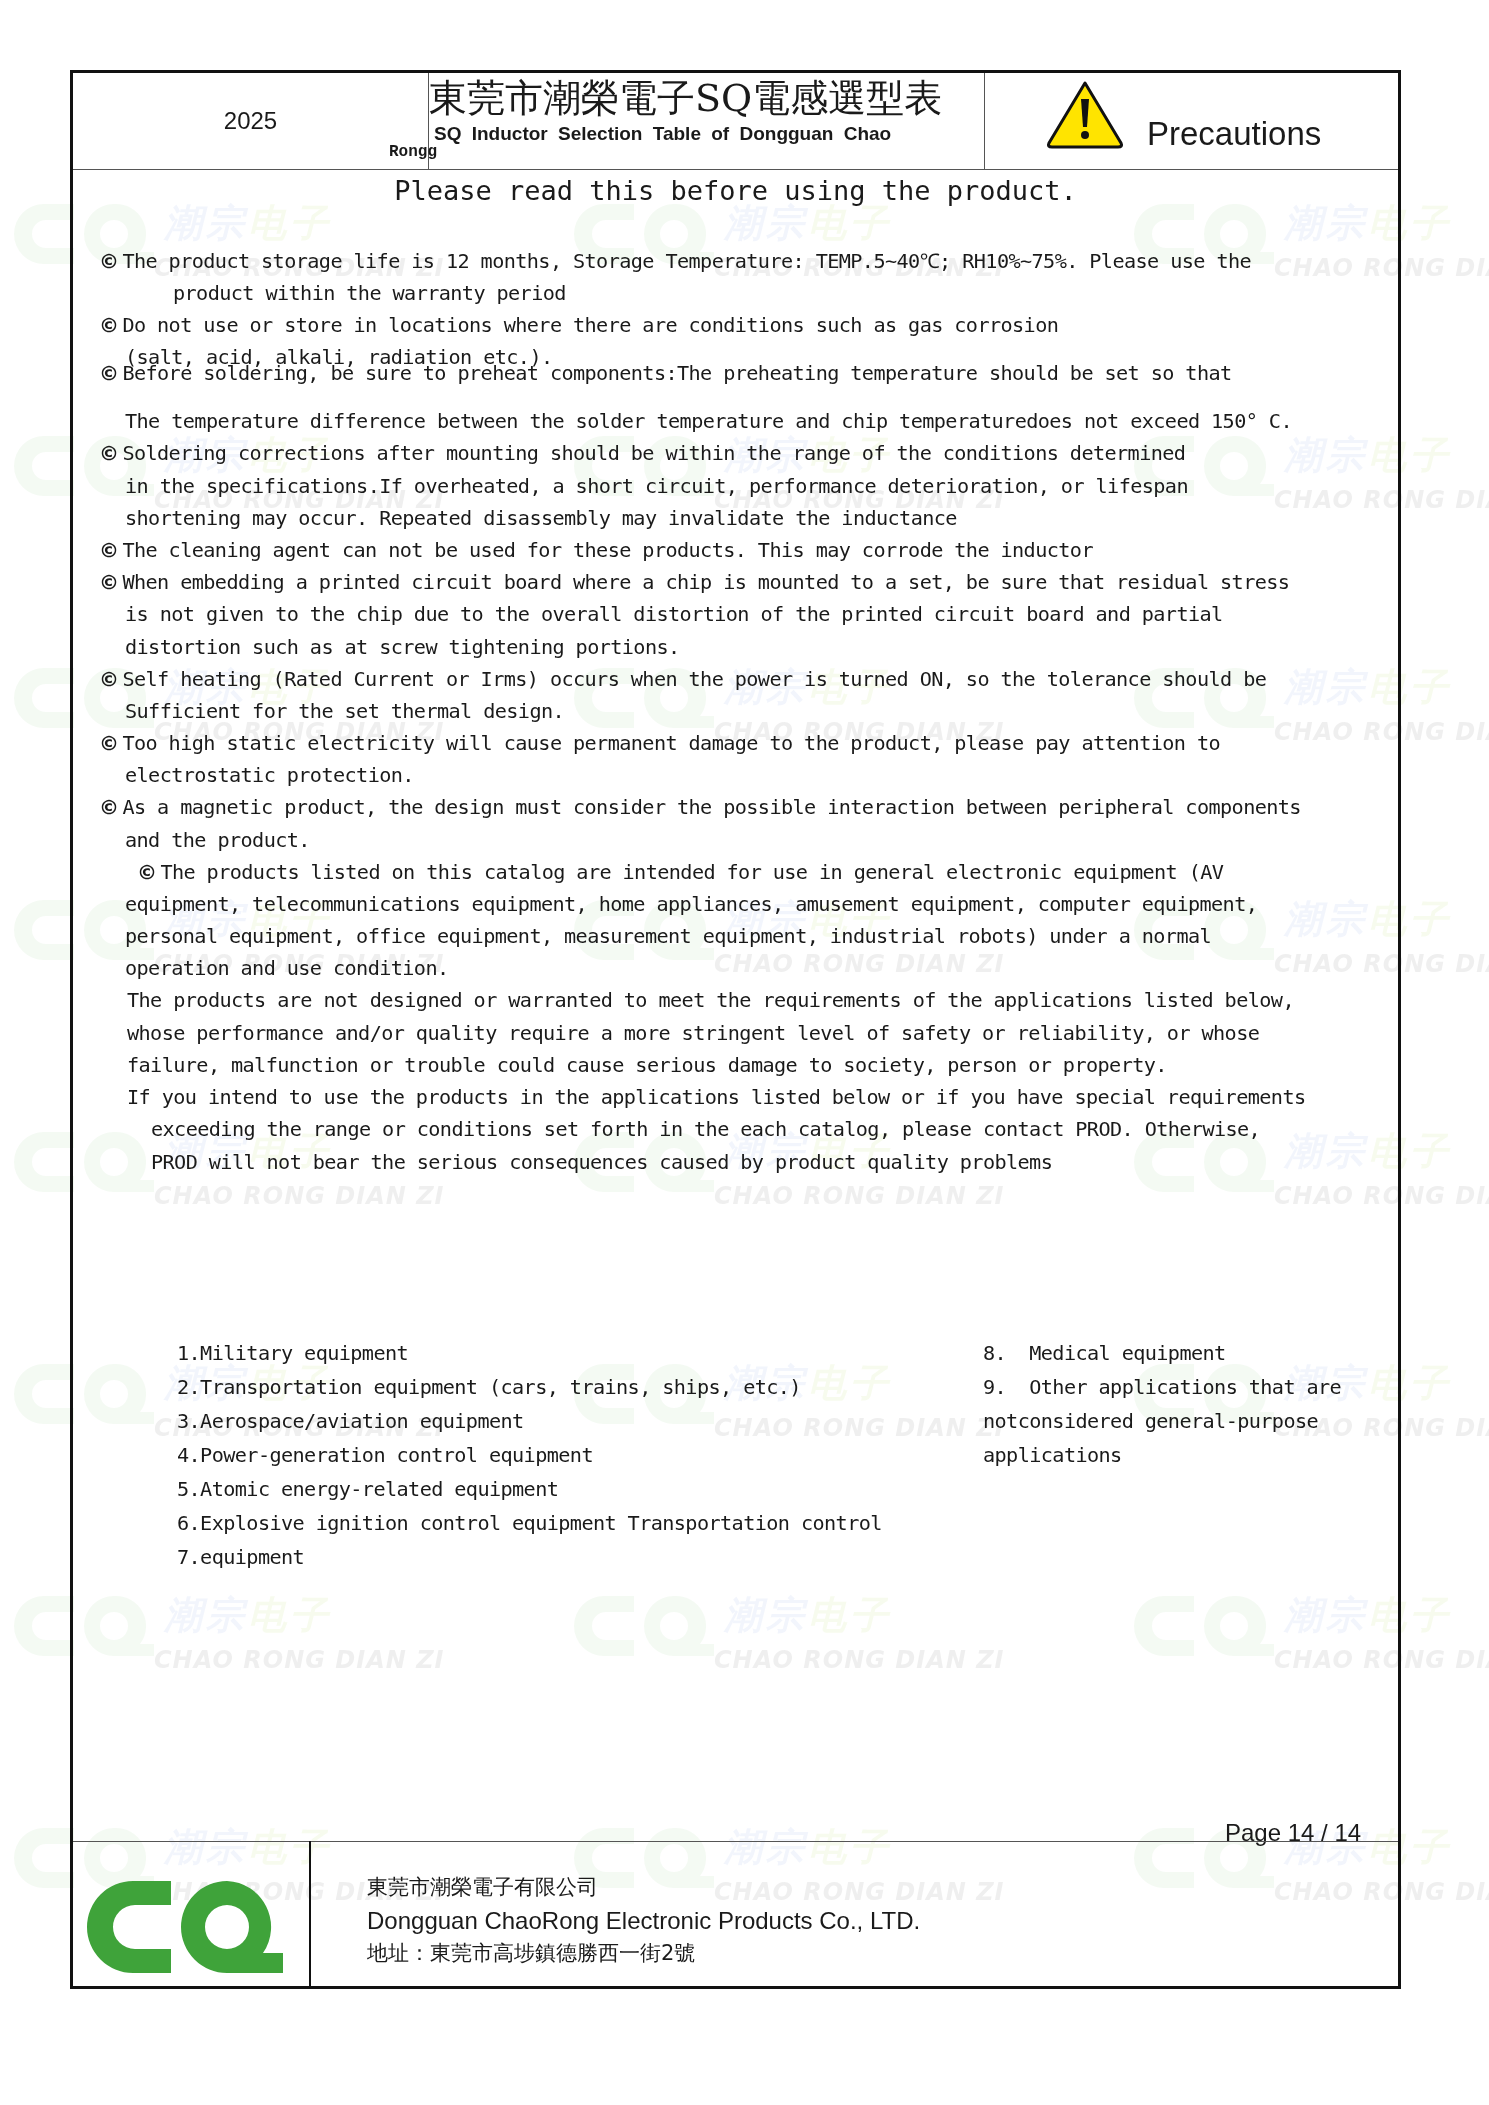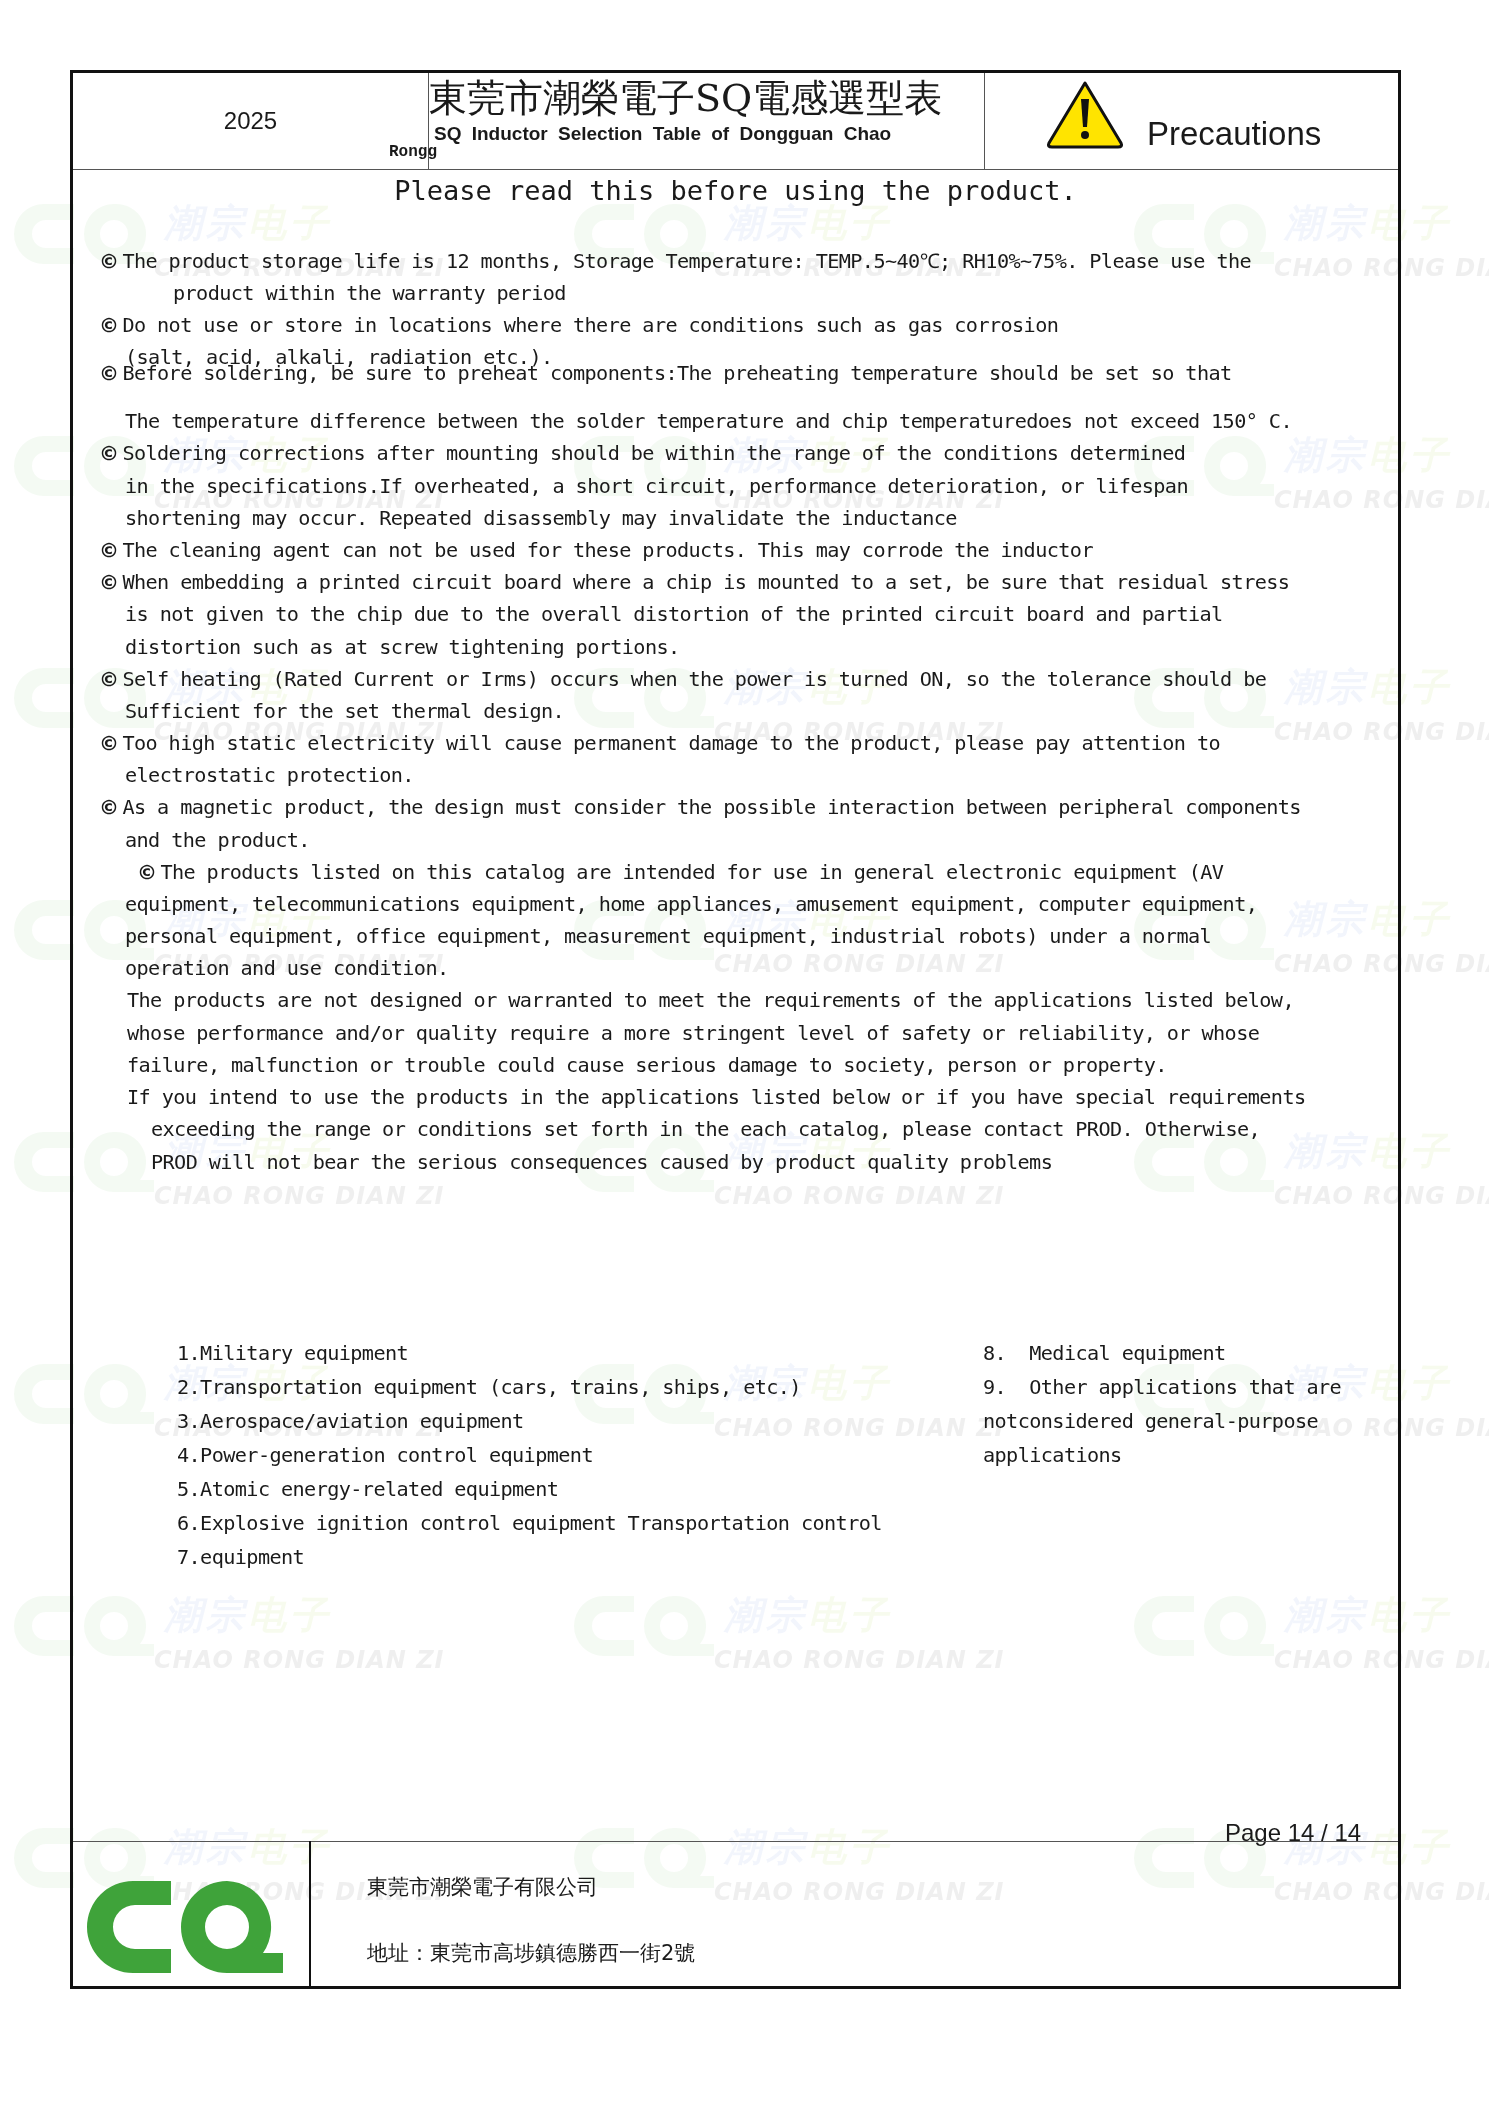--- a/index.html
+++ b/index.html
@@ -331,14 +331,15 @@
   <div class="page-num">Page 14 / 14</div>
   <div class="footer-line"></div>
   <div class="footer-divider"></div>
 
   <svg class="logo" viewBox="0 0 200 108">
     <path d="M84 6 H46 A46 46 0 0 0 46 98 H84 V74 H48 A22 22 0 0 1 48 30 H84 Z" fill="#3fa33a"></path>
     <path d="M140 6 A46 46 0 1 0 140 98 H196 V78 H176 A46 46 0 0 0 140 6 Z M140 30 A22 22 0 1 1 140 74 A22 22 0 1 1 140 30 Z" fill="#3fa33a"></path>
   </svg>
 
   <div class="company cn">東莞市潮榮電子有限公司</div>
+  <div class="company en">Dongguan ChaoRong Electronic Products Co., LTD.</div>
   <div class="company addr">地址：東莞市高埗鎮德勝西一街2號</div>
 </div>
 
 </body></html>

